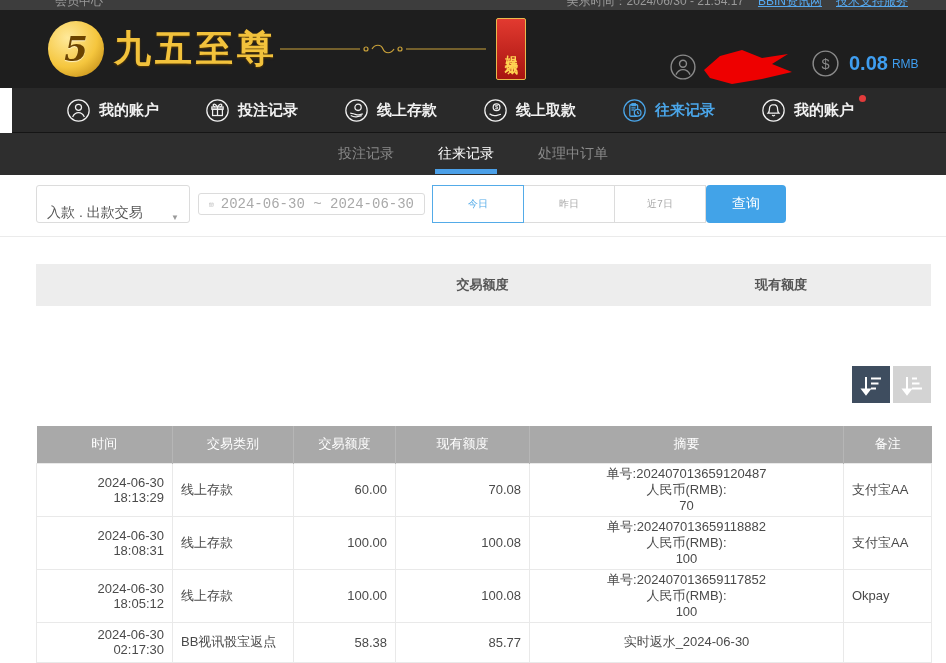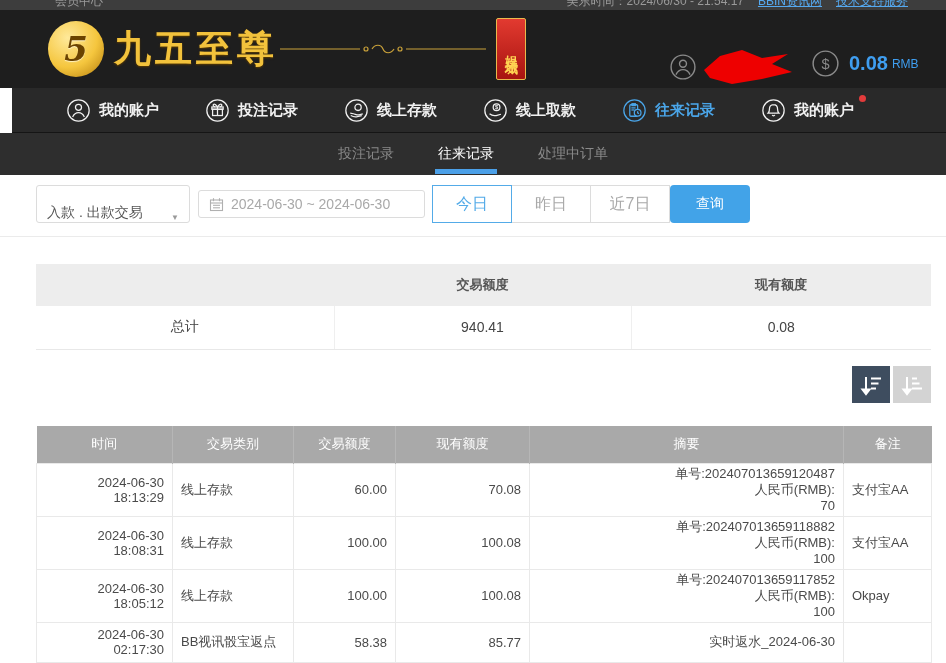--- a/index.html
+++ b/index.html
@@ -46,26 +46,26 @@
     display:flex; justify-content:center; align-items:center; gap:38px; }
   .subtab { color:#8a8a8a; font-size:14px; height:42px; line-height:40px; cursor:pointer; position:relative; padding:0 3px; }
   .subtab.active { color:#fff; }
   .subtab.active::after { content:""; position:absolute; left:0; right:0; bottom:1px; height:5px; background:#4ba0e8; }
 
   
   .filters { position:absolute; left:36px; top:185px; display:flex; align-items:center; }
   .select-box { width:154px; height:38px; border:1px solid #dcdcdc; border-radius:3px; background:#fff;
     display:flex; align-items:flex-end; padding:0 10px; font-size:14px; color:#555; cursor:pointer; }
   .select-caret { margin-left:auto; font-size:8px; color:#9a9a9a; }
-  .date-box { margin-left:8px; width:227px; height:28px; border:1px solid #dcdcdc; border-radius:3px; background:#fff;
-    display:flex; align-items:center; padding:0 10px; font-size:14px; color:#a9a9a9; cursor:pointer; }
+  .date-box { margin-left:8px; width:227px; height:22px; border:1px solid #dcdcdc; border-radius:3px; background:#fff;
+    display:flex; align-items:center; padding:0 10px; font-size:14px; color:#a9a9a9; cursor:pointer;font-family:Liberation Mono, monospace; }
   .date-box span { margin-left:7px; white-space:nowrap; }
   .quick-group { margin-left:8px; display:flex; }
-  .quick-btn { width:80px; height:38px; background:#fff; border:1px solid #dcdcdc; margin-left:-1px;
-    font-size:16px; color:#a9a9a9; display:flex; align-items:center; justify-content:center; cursor:pointer; }
+  .quick-btn { width:92px; height:38px; background:#fff; border:1px solid #dcdcdc; margin-left:-1px;
+    font-size:10px; color:#a9a9a9; display:flex; align-items:center; justify-content:center; cursor:pointer;font-family:Liberation Mono, monospace; }
   .quick-btn.active { border:1px solid #54abe8; color:#54abe8; z-index:2; }
   .search-btn { width:80px; height:38px; background:#42a3e8; border:none; border-radius:4px;
     color:#fff; font-size:14px; display:flex; align-items:center; justify-content:center; cursor:pointer; }
   .divider { position:absolute; left:0; top:236px; width:946px; height:1px; background:#ebebeb; }
 
   
   .summary { position:absolute; left:36px; top:264px; width:895px; border-collapse:collapse; table-layout:fixed; }
   .summary th { background:#ededed; height:42px; font-size:13px; font-weight:bold; color:#555; text-align:center; }
   .summary td { background:#fff; height:43px; font-size:14px; color:#444; text-align:center;
     border-bottom:1px solid #e8e8e8; border-left:1px solid #efefef; }
@@ -83,21 +83,21 @@
     border-left:1px solid #b6b6b6; }
   .records th:first-child { border-left:none; }
   .records td { background:#fff; font-size:13px; color:#4a4a4a; border:1px solid #e9e9e9; padding:2px 8px;
     vertical-align:middle; }
   .records tr.r-tall td { height:52px; }
   .records tr.r-short td { height:40px; }
   .records tr.r-partial td { height:40px; vertical-align:top; padding-top:1px; }
   .cell-time { text-align:right; }
   .cell-type { text-align:left; }
   .cell-num { text-align:right; }
-  .cell-sum { text-align:right; line-height:16px; }
+  .cell-sum { text-align:center; line-height:16px; }
   .cell-sum span { display:block; }
   .cell-remark { text-align:left; }
 </style>
 </head>
 <body>
 
 <div class="topbar">
   <div class="topbar-inner">
     <span class="topbar-member">会员中心</span>
     <div class="topbar-right">
@@ -263,25 +263,20 @@
       <col style="width:298px">
       <col style="width:297px">
       <col style="width:300px">
     </colgroup>
   <tbody>
       <tr>
     <th></th>
     <th>交易额度</th>
     <th>现有额度</th>
   </tr>
-  <tr>
-    <td>总计</td>
-    <td>940.41</td>
-    <td>0.08</td>
-  </tr>
 </tbody>
   </table>
 
 <div class="sort-wrap">
   <div class="sort-btn dark">
     <svg width="24" height="24" viewBox="0 0 24 24">
       <g stroke="#fff" stroke-width="2" fill="#fff">
         <line x1="7" y1="4" x2="7" y2="19"></line>
           <polygon points="3.5,16.5 10.5,16.5 7,21"></polygon>
         <rect x="12" y="4.5" width="10" height="2" stroke="none"></rect>

